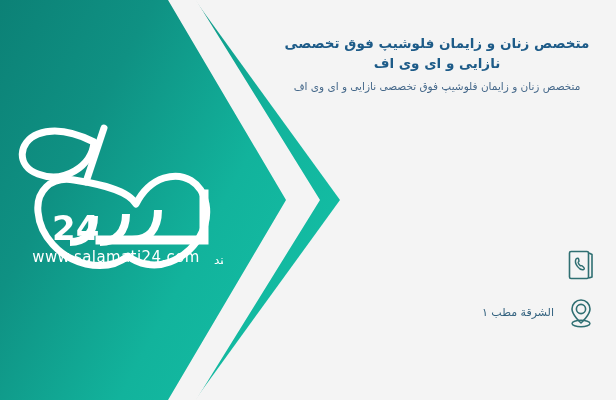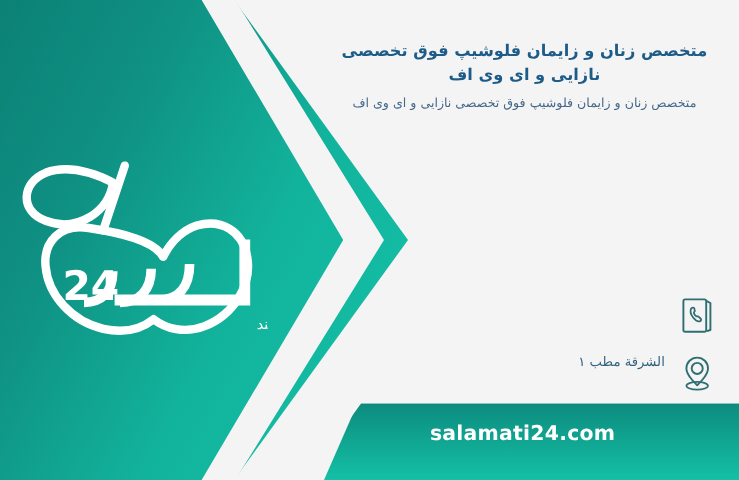--- a/index.html
+++ b/index.html
@@ -105,21 +105,21 @@
     width: 70px;
     height: 64px;
     background: #f4f4f4;
     clip-path: polygon(28px 0, 70px 0, 42px 64px, 0 64px);
   }
 
   
   .logo {
     position: absolute;
     left: 8px;
-    top: 134px;
+    top: 124px;
     width: 215px;
     height: 152px;
     color: #0f766e;
   }
   .logo svg { display: block; }
 
   .logo-url {
     position: absolute;
     left: 26px;
     top: 248px;
@@ -168,20 +168,21 @@
   
   .contacts {
     position: absolute;
     right: 18px;
     top: 246px;
     width: 300px;
     direction: rtl;
   }
   .contact-row {
     display: flex;
+    align-items: center;
     justify-content: flex-start;
     gap: 10px;
     margin-bottom: 10px;
     min-height: 38px;
   }
   .contact-icon {
     width: 34px;
     height: 34px;
     flex: 0 0 34px;
     color: #2f6f72;
@@ -223,20 +224,21 @@
       <path d="M196 70 L196 116 L92 116" stroke="#ffffff" stroke-width="9" fill="none" stroke-linecap="square"></path>
       <path d="M150 86 C150 106 140 116 124 116" stroke="#ffffff" stroke-width="8" fill="none"></path>
       <path d="M118 90 C118 108 108 118 92 118" stroke="#ffffff" stroke-width="8" fill="none"></path>
       <path d="M86 92 C86 110 76 118 62 118" stroke="#ffffff" stroke-width="8" fill="none"></path>
       <text x="44" y="116" font-family="DejaVu Sans, Liberation Sans, sans-serif" font-size="34" font-weight="bold" fill="#ffffff">24</text>
 
       <text x="206" y="140" text-anchor="end" font-family="DejaVu Sans, Liberation Sans, sans-serif" font-size="12" fill="#ffffff" direction="rtl">برای یک لبخند</text>
     </svg>
   </div>
 
+  <div class="logo-url">www.salamati24.com</div>
 
   <div class="content">
     <p class="specialty-main">متخصص زنان و زایمان فلوشیپ فوق تخصصی نازایی و ای وی اف</p>
     <p class="specialty-sub">متخصص زنان و زایمان فلوشیپ فوق تخصصی نازایی و ای وی اف</p>
   </div>
 
   <div class="contacts">
 
     <div class="contact-row">
       <span class="contact-icon">
@@ -258,18 +260,15 @@
           <path d="M14 2 C9 2 5 6 5 11 C5 17 14 25 14 25 C14 25 23 17 23 11 C23 6 19 2 14 2 Z" stroke="#2f6f72" stroke-width="1.6" fill="none" stroke-linejoin="round"></path>
           <circle cx="14" cy="11" r="4.6" stroke="#2f6f72" stroke-width="1.6" fill="none"></circle>
           <ellipse cx="14" cy="25.5" rx="9" ry="3.2" stroke="#2f6f72" stroke-width="1.4" fill="none"></ellipse>
         </svg>
       </span>
       <span class="contact-text">الشرقة مطب ۱</span>
     </div>
 
   </div>
 
-  <div class="footer-bar">
-    <div class="footer-text">salamati24.com</div>
-  </div>
   <div class="footer-notch"></div>
 
 </div>
 
 </body></html>

